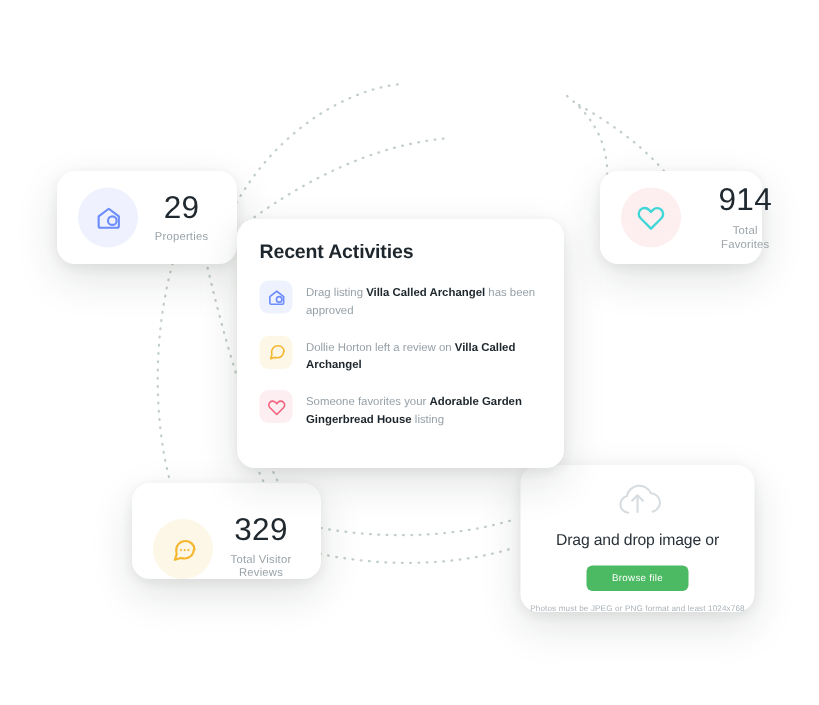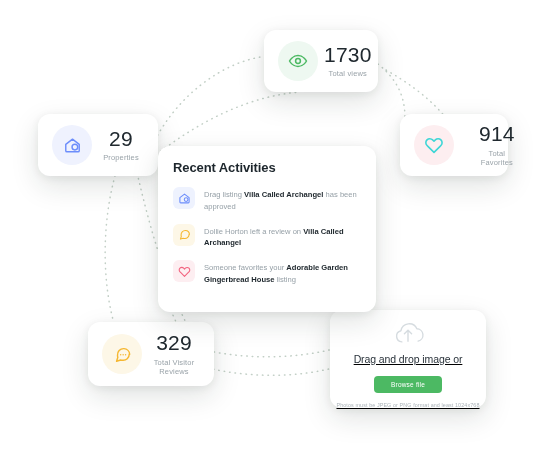--- a/index.html
+++ b/index.html
@@ -68,21 +68,21 @@
   .stat-label {
     font-size: 7.5px;
     color: #9aa3a9;
     margin-top: 3px;
     letter-spacing: 0.15px;
   }
 
   #card-views     { left: 264px; top: 30px;  width: 114px; height: 62px; }
   #card-props     { left: 38px;  top: 114px; width: 120px; height: 62px; justify-content: center; }
   #card-favs      { left: 400px; top: 114px; width: 108px; height: 62px; gap: 19px; }
-  #card-reviews   { left: 88px;  top: 322px; width: 126px; height: 64px; }
+  #card-reviews   { left: 88px;  top: 322px; width: 126px; height: 64px; align-items: flex-end; }
 
   
   #panel-activities {
     left: 158px;
     top: 146px;
     width: 218px;
     height: 166px;
     padding: 14px 15px 0 15px;
     box-sizing: border-box;
     z-index: 6;
@@ -115,29 +115,28 @@
     color: #96a0a7;
     padding-top: 2px;
   }
   .activity-text b {
     color: #1d262c;
     font-weight: bold;
   }
 
   
   #panel-upload {
-    left: 330px;
+    left: 347px;
     top: 310px;
     width: 156px;
     height: 98px;
     padding-top: 9px;
     box-sizing: border-box;
     text-align: center;
     z-index: 5;
-    text-decoration: underline;
   }
   .upload-cloud { margin-bottom: 3px; }
   .upload-title {
     font-size: 10.5px;
     color: #29323a;
     margin-bottom: 8px;
     letter-spacing: -0.1px;
   }
   .browse-btn {
     display: inline-block;
@@ -169,32 +168,20 @@
       <path d="M378 64 C 398 80, 408 100, 404 128"></path>
       <path d="M386 70 C 430 95, 452 120, 466 150"></path>
       <path d="M120 160 C 102 210, 100 280, 116 330"></path>
       <path d="M136 168 C 150 230, 170 300, 200 348"></path>
       <path d="M208 368 C 250 378, 300 378, 340 366"></path>
       <path d="M214 352 C 258 360, 305 358, 344 346"></path>
       <path d="M170 186 C 150 250, 160 310, 196 352"></path>
     </g>
   </svg>
 
-  <div class="card stat-card" id="card-views">
-    <div class="stat-icon" style="background:#eef8f1">
-      <svg width="20" height="20" viewBox="0 0 24 24" fill="none" stroke="#4cb963" stroke-width="1.8" stroke-linecap="round" stroke-linejoin="round">
-        <path d="M1.8 12S5.5 5.4 12 5.4 22.2 12 22.2 12 18.5 18.6 12 18.6 1.8 12 1.8 12z"></path>
-        <circle cx="12" cy="12" r="2.9"></circle>
-      </svg>
-    </div>
-    <div class="stat-text">
-      <div class="stat-value">1730</div>
-      <div class="stat-label">Total views</div>
-    </div>
-  </div>
 
   <div class="card stat-card" id="card-props">
     <div class="stat-icon" style="background:#eff2fe">
       <svg width="19" height="19" viewBox="0 0 24 24" fill="none" stroke="#6c8dfb" stroke-width="1.8" stroke-linecap="round" stroke-linejoin="round">
         <path d="M3.5 10.5 12 4l8.5 6.5v8a1.5 1.5 0 0 1-1.5 1.5H5a1.5 1.5 0 0 1-1.5-1.5z"></path>
         <circle cx="15" cy="14" r="3.6" fill="#eff2fe"></circle>
       </svg>
     </div>
     <div class="stat-text">
       <div class="stat-value">29</div>

